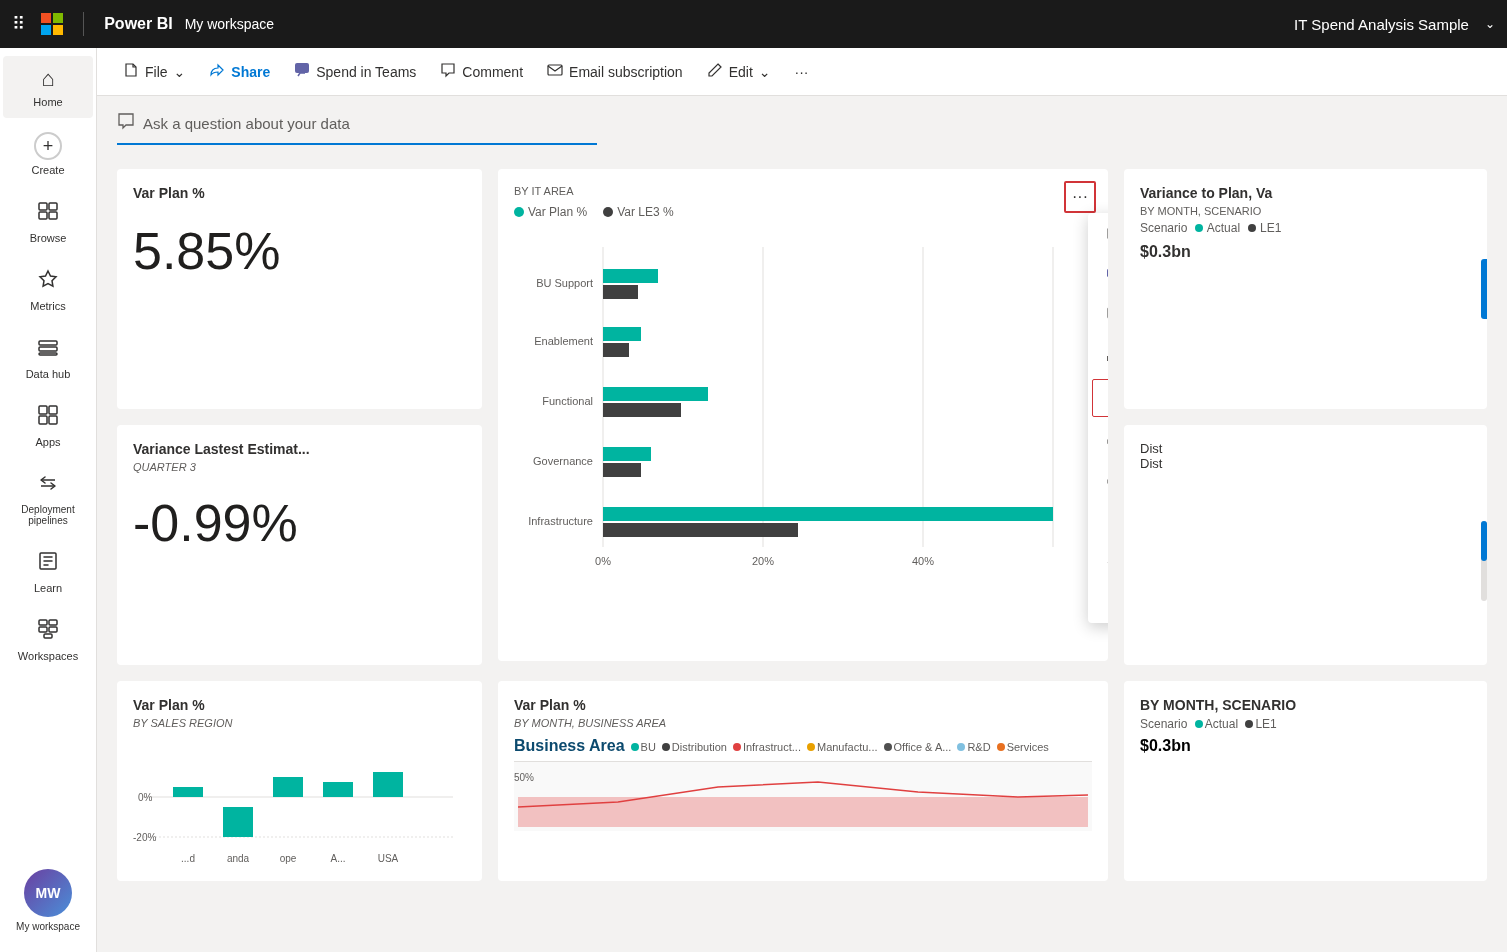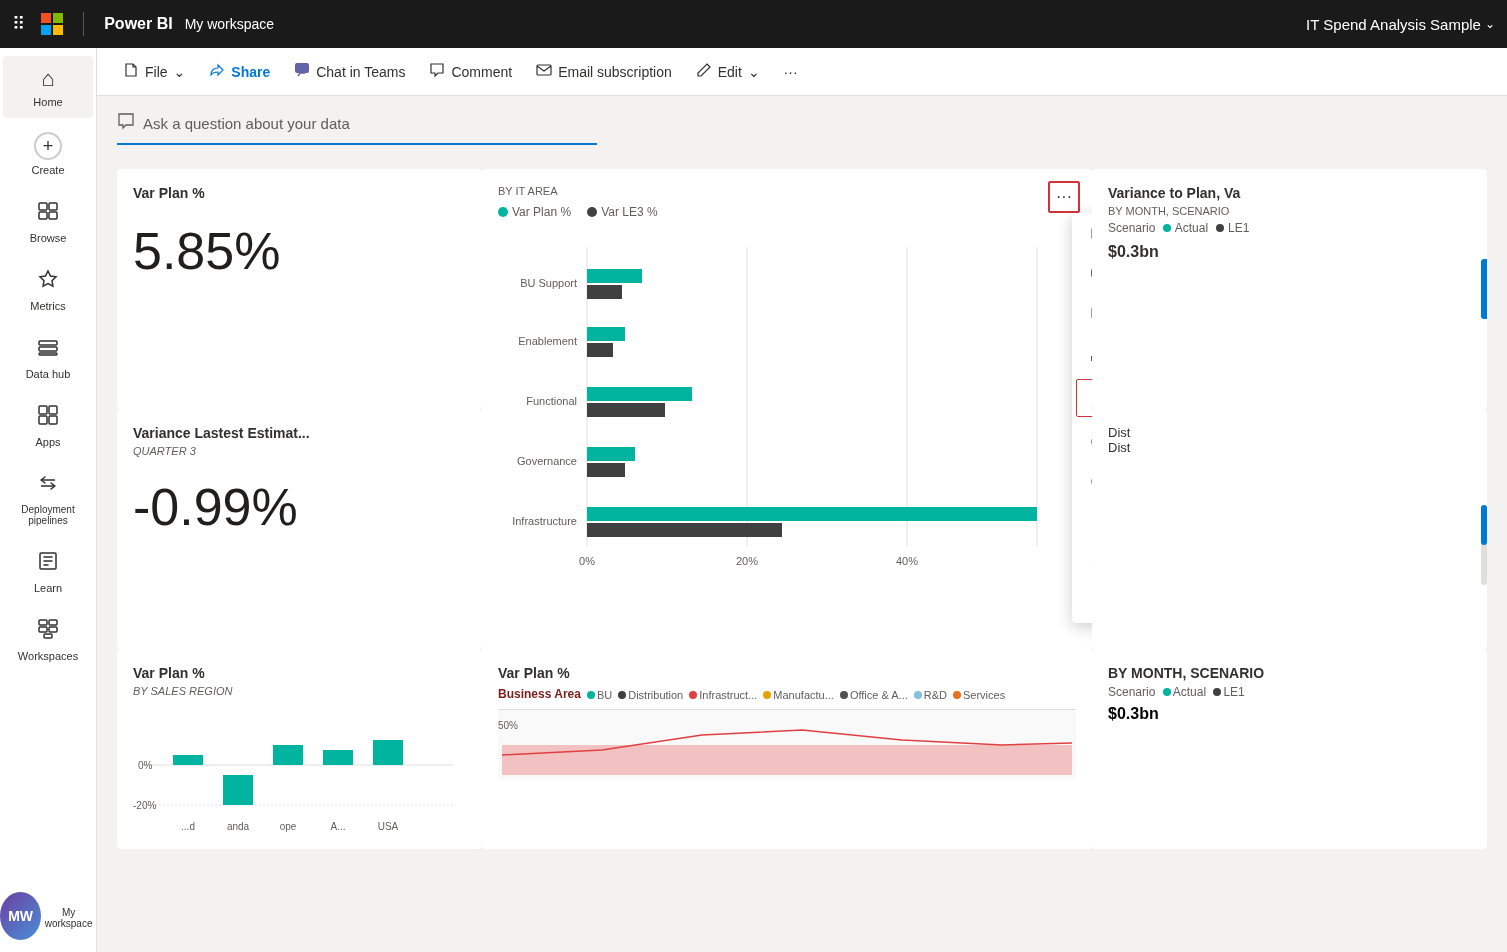--- a/index.html
+++ b/index.html
@@ -13,21 +13,21 @@
     .top-nav-dots { color: #fff; font-size: 18px; margin-right: 4px; }
     .ms-logo { display: flex; gap: 2px; }
     .ms-logo-grid { display: grid; grid-template-columns: 10px 10px; grid-template-rows: 10px 10px; gap: 2px; }
     .ms-logo-grid div:nth-child(1) { background: #f25022; }
     .ms-logo-grid div:nth-child(2) { background: #7fba00; }
     .ms-logo-grid div:nth-child(3) { background: #00a4ef; }
     .ms-logo-grid div:nth-child(4) { background: #ffb900; }
     .top-nav-divider { width: 1px; height: 24px; background: #555; margin: 0 8px; }
     .top-nav-powerbi { color: #fff; font-weight: 700; font-size: 16px; }
     .top-nav-workspace { color: #fff; font-size: 14px; }
-    .top-nav-right { margin-left: auto; display: flex; align-items: center; gap: 4px; color: #fff; font-size: 14px; }
+    .top-nav-right { margin-left: auto; display: flex; align-items: center; gap: 16px; color: #fff; font-size: 14px; }
     .top-nav-right-title { font-size: 15px; }
     .chevron-down { font-size: 12px; }
 
     
     .sidebar {
       position: absolute; left: 0; top: 48px; width: 97px; height: calc(952px - 48px);
       background: #fff; border-right: 1px solid #e1dfdd;
       display: flex; flex-direction: column; align-items: center; padding-top: 8px;
       z-index: 50;
     }
@@ -39,21 +39,21 @@
     .sidebar-item.active { background: #f3f2f1; }
     .sidebar-icon { font-size: 22px; margin-bottom: 4px; }
     .sidebar-label { font-size: 11px; color: #323130; }
     .sidebar-spacer { flex: 1; }
     .sidebar-avatar {
       width: 48px; height: 48px; border-radius: 50%;
       background: linear-gradient(135deg, #6b3fa0, #4a90d9);
       display: flex; align-items: center; justify-content: center;
       color: #fff; font-size: 14px; font-weight: bold; margin-bottom: 4px;
     }
-    .sidebar-bottom { display: flex; flex-direction: row; align-items: center; margin-bottom: 8px; }
+    .sidebar-bottom { display: flex; flex-direction: column; align-items: center; margin-bottom: 20px; }
     .sidebar-bottom-label { font-size: 11px; text-align: center; color: #323130; }
 
     
     .toolbar {
       position: absolute; left: 97px; top: 48px; right: 0; height: 48px;
       background: #fff; border-bottom: 1px solid #e1dfdd;
       display: flex; align-items: center; padding: 0 16px; gap: 4px;
       z-index: 40;
     }
     .toolbar-btn {
@@ -78,21 +78,21 @@
       width: 480px;
     }
     .ask-bar-icon { font-size: 18px; color: #605e5c; }
     .ask-bar-text { font-size: 15px; color: #605e5c; }
 
     
     .dashboard-grid {
       display: grid;
       grid-template-columns: 365px 610px 1fr;
       grid-template-rows: 240px 240px 200px;
-      gap: 0;
+      gap: 16px;
       padding: 12px 20px 20px 20px;
       position: relative;
     }
 
     
     .card {
       background: #fff; border-radius: 4px; padding: 16px;
       overflow: hidden; position: relative;
     }
     .card-title { font-size: 14px; color: #323130; font-weight: 600; margin-bottom: 4px; }
@@ -267,21 +267,21 @@
     </span>
     <span style="color:#0078d4;font-weight:bold;">Share</span>
   </button>
   <button class="toolbar-btn">
     <span class="toolbar-btn-icon">
       <svg width="16" height="16" viewBox="0 0 16 16" fill="none">
           <rect x="1" y="1" width="14" height="10" rx="2" fill="#6264a7"></rect>
           <path d="M4 14l2-3h5" stroke="#6264a7" stroke-width="1.5" fill="none"></path>
         </svg>
     </span>
-    <span>Chat in Teams</span>
+    <span>Spend in Teams</span>
   </button>
   <button class="toolbar-btn">
     <span class="toolbar-btn-icon">
       <svg width="16" height="16" viewBox="0 0 16 16" fill="none">
           <path d="M2 2h12v9H9l-3 3V11H2V2z" stroke="#323130" stroke-width="1.2" fill="none"></path>
         </svg>
     </span>
     <span>Comment</span>
   </button>
   <button class="toolbar-btn">
@@ -522,22 +522,23 @@
         <rect x="190" y="45" width="30" height="15" fill="#00b4a0"></rect>
         <text x="205" y="125" text-anchor="middle" font-size="10" fill="#605e5c">A...</text>
 
         <rect x="240" y="35" width="30" height="25" fill="#00b4a0"></rect>
         <text x="255" y="125" text-anchor="middle" font-size="10" fill="#605e5c">USA</text>
       </svg>
     </div>
 
     <div class="card" style="grid-row:3;grid-column:2;">
       <div class="card-title">Var Plan %</div>
+      <div class="card-subtitle">BY MONTH, BUSINESS AREA</div>
       <div style="display:flex;align-items:center;gap:6px;flex-wrap:wrap;margin-bottom:6px;">
-        <span style="font-size:12px;color:#7f1d1d;font-weight:600;">Business Area</span>
+        <span style="font-size:16px;color:#0c4a6e;font-weight:600;">Business Area</span>
         <span><span class="legend-dot-small" style="background:#00b4a0;"></span><span style="font-size:11px;color:#605e5c;">BU</span></span>
         <span><span class="legend-dot-small" style="background:#404040;"></span><span style="font-size:11px;color:#605e5c;">Distribution</span></span>
         <span><span class="legend-dot-small" style="background:#e04040;"></span><span style="font-size:11px;color:#605e5c;margin-top:48px;">Infrastruct...</span></span>
         <span><span class="legend-dot-small" style="background:#e8a000;"></span><span style="font-size:11px;color:#605e5c;">Manufactu...</span></span>
         <span><span class="legend-dot-small" style="background:#505050;"></span><span style="font-size:11px;color:#605e5c;">Office &amp; A...</span></span>
         <span><span class="legend-dot-small" style="background:#80c0e0;"></span><span style="font-size:11px;color:#605e5c;">R&amp;D</span></span>
         <span><span class="legend-dot-small" style="background:#e87020;"></span><span style="font-size:11px;color:#605e5c;">Services</span></span>
       </div>
 
       <div style="height:70px;background:#f9f9f9;border-top:1px solid #e1dfdd;display:flex;align-items:flex-end;padding:4px;position:relative;">

